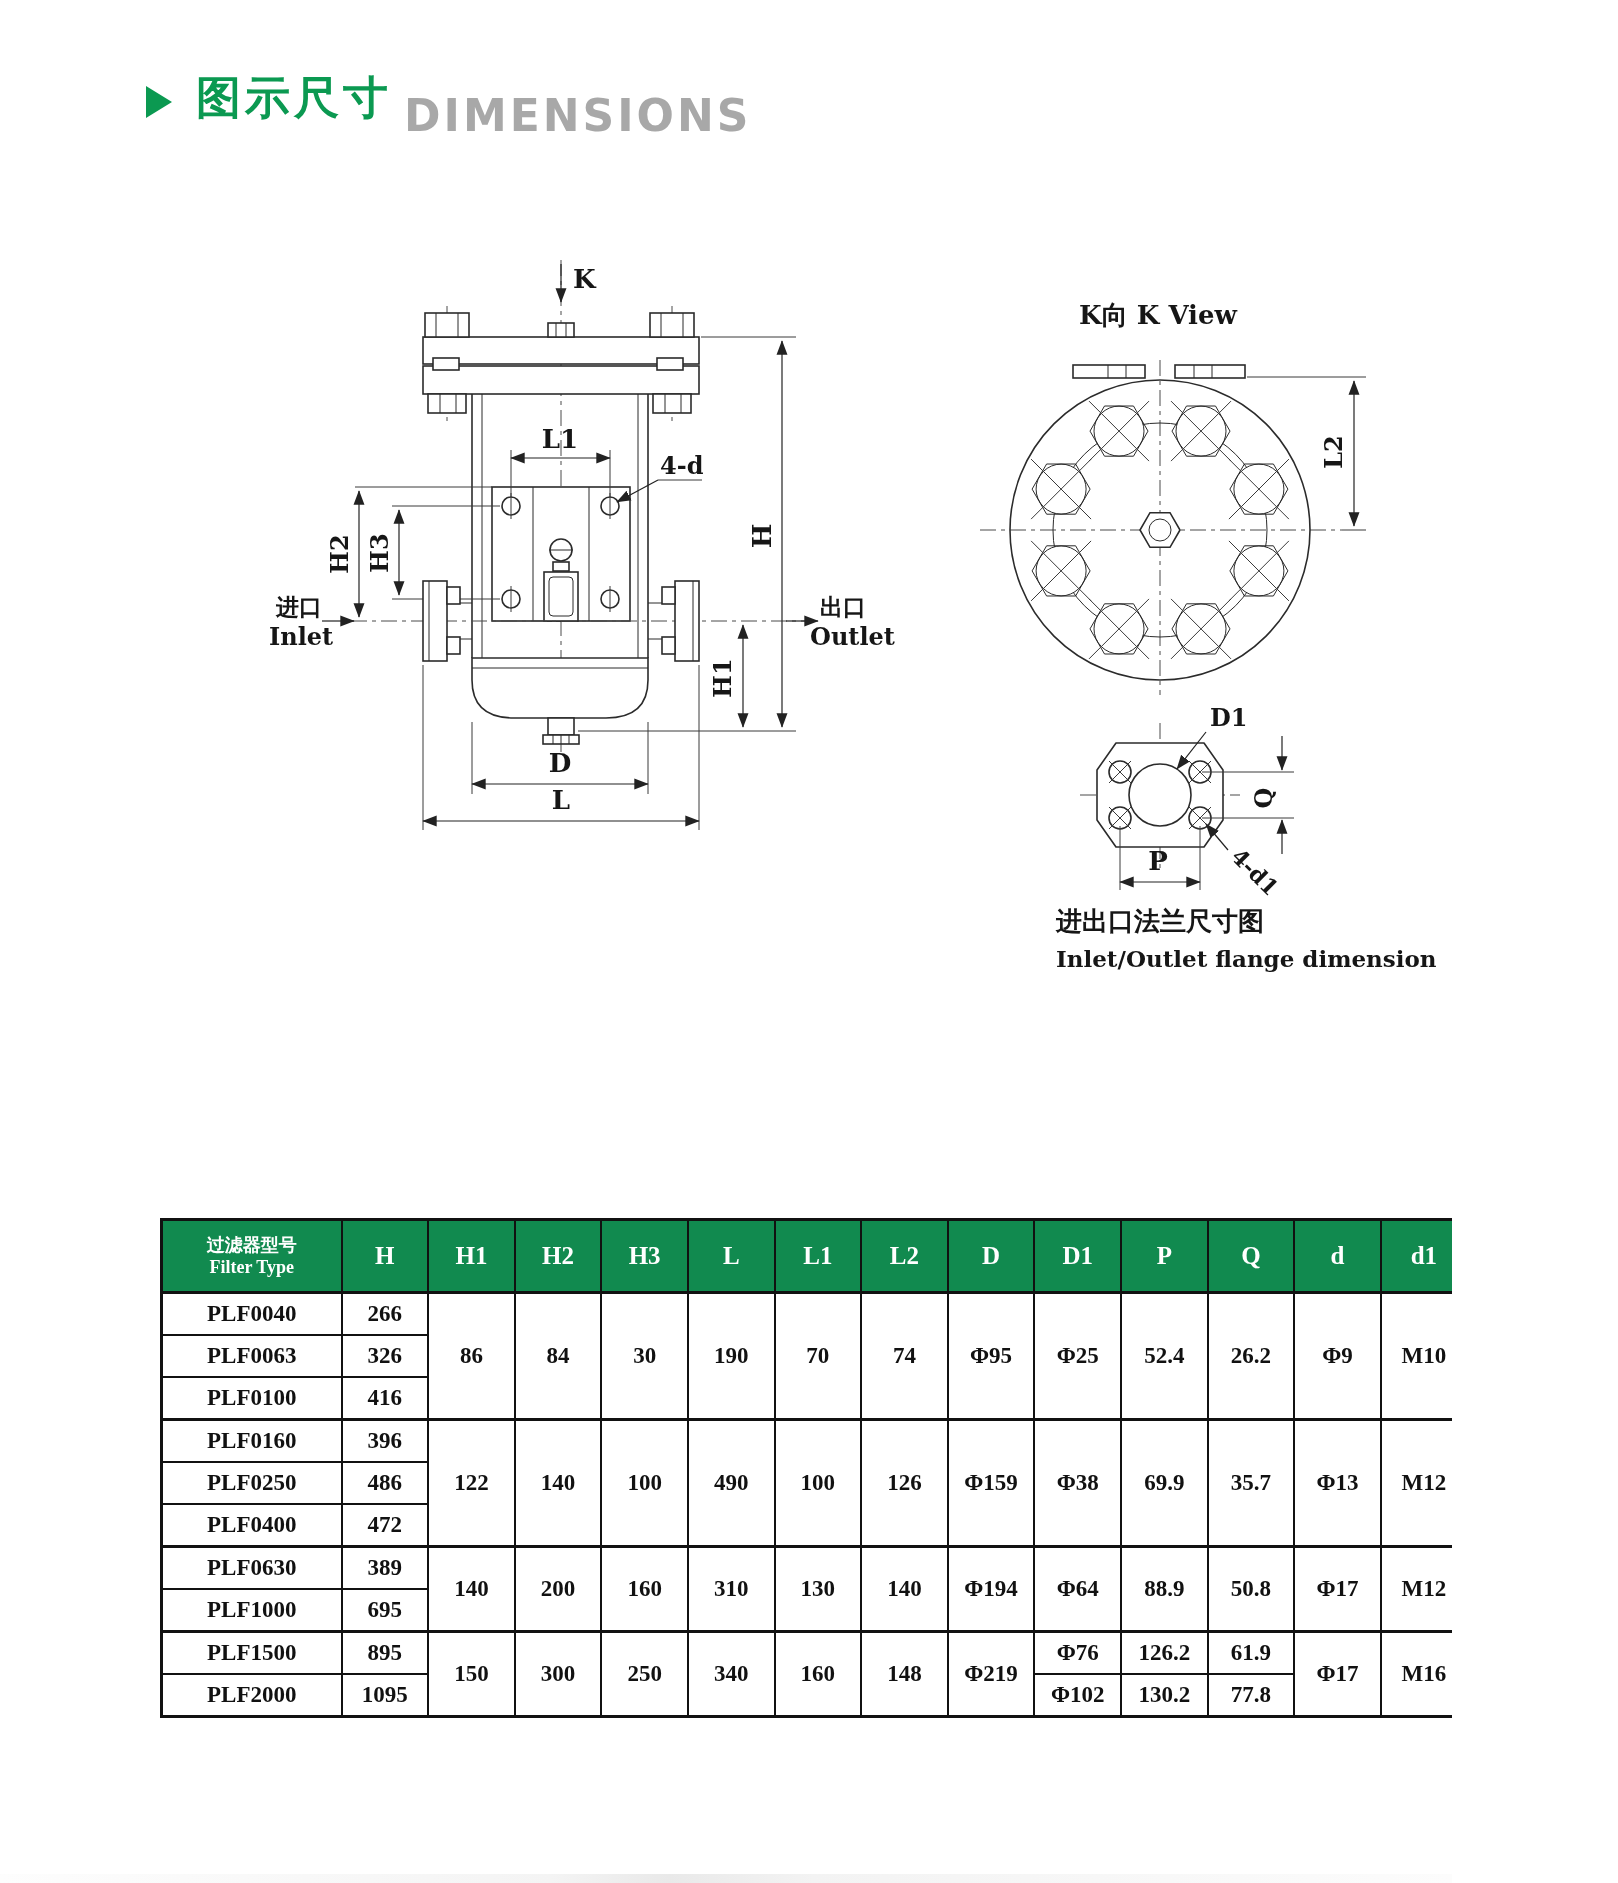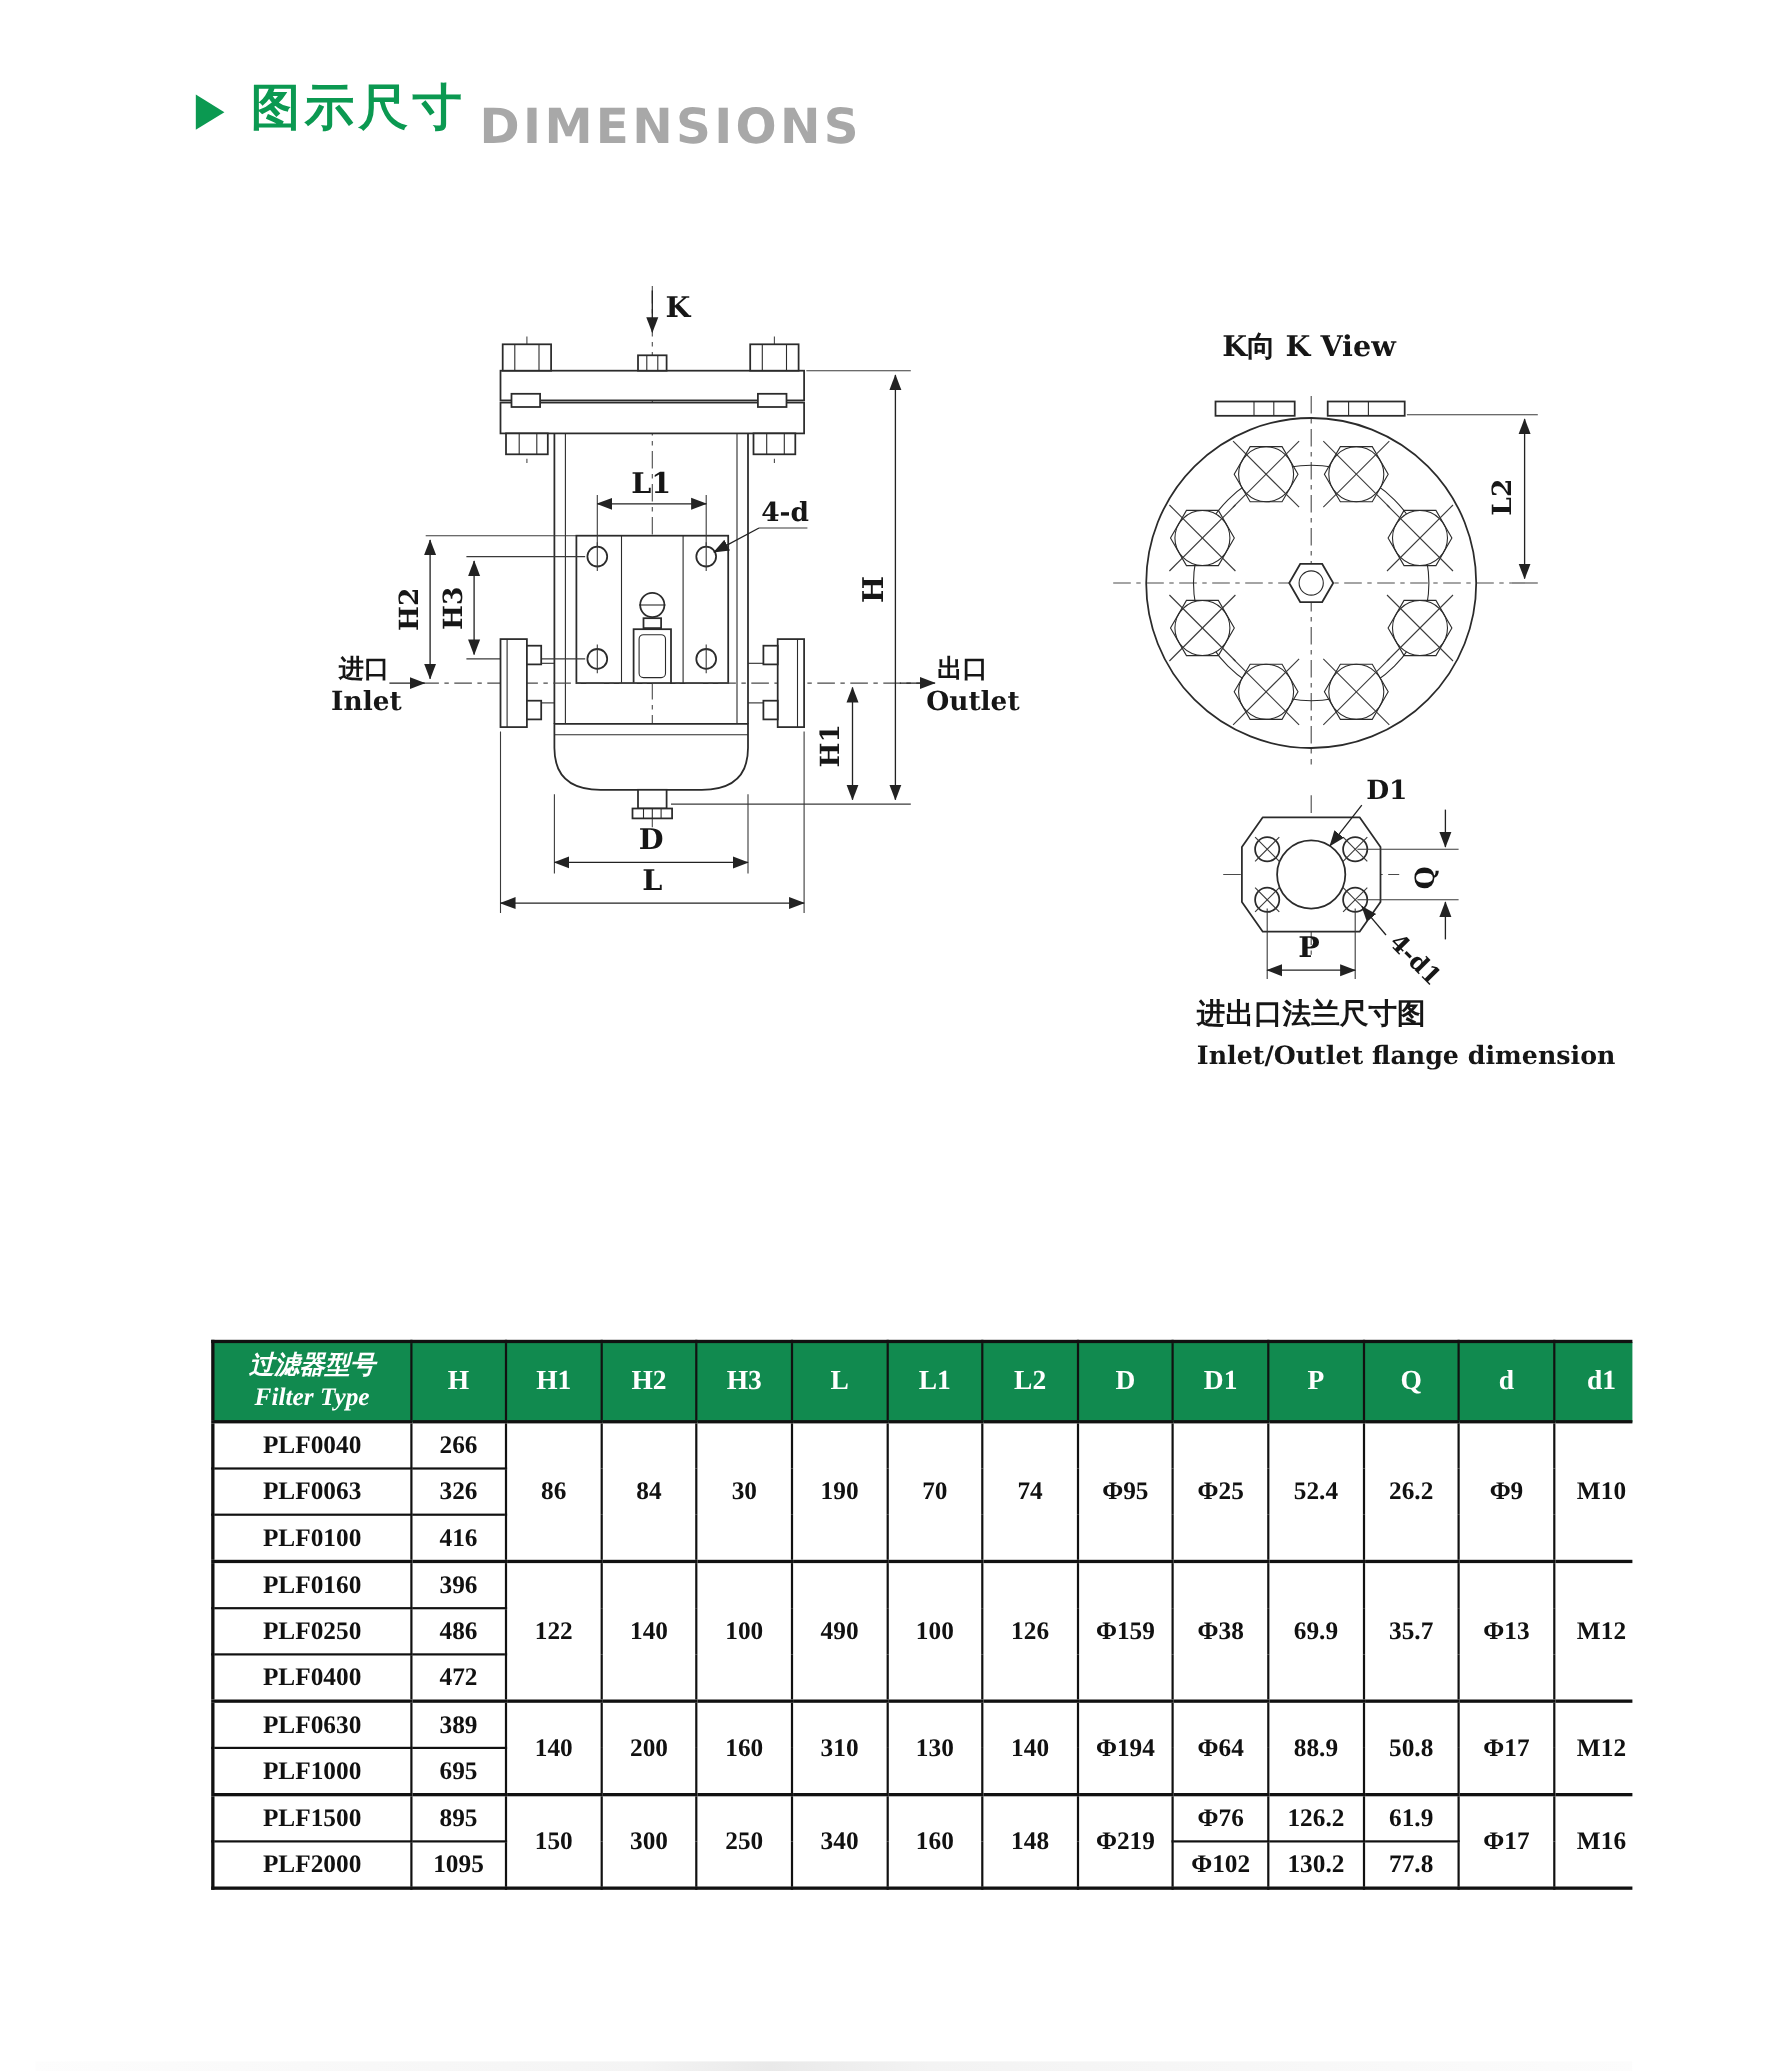--- a/index.html
+++ b/index.html
@@ -2,21 +2,21 @@
 <html style="--green: #118a4f; --title-green: #0b9951; --subtitle-gray: #a8a8a8;"><head>
 <meta charset="utf-8">
 <style>
   :root{
     --green:#118a4f;
     --title-green:#0b9951;
     --subtitle-gray:#a8a8a8;
   }
   html,body{margin:0;padding:0;background:#fff;}
   .page{position:relative;width:1452px;height:1883px;background:#fff;overflow:hidden;
-        font-family:"Liberation Serif","DejaVu Serif",serif;margin-left:32px;}
+        font-family:"Liberation Serif","DejaVu Serif",serif;}
   
   .sec-arrow{position:absolute;left:146px;top:86px;width:0;height:0;
     border-left:26px solid var(--title-green);border-top:16px solid transparent;border-bottom:16px solid transparent;}
   .sec-title-zh{position:absolute;left:196px;top:68px;font-family:"DejaVu Sans","Liberation Sans",sans-serif;
     font-size:45px;font-weight:bold;color:var(--title-green);letter-spacing:4px;}
   .sec-title-en{position:absolute;left:404px;top:90px;font-family:"DejaVu Sans","Liberation Sans",sans-serif;
     font-size:44px;font-weight:bold;color:var(--subtitle-gray);letter-spacing:3px;}
   
   .drawing{position:absolute;left:170px;top:220px;}
   .drawing .obj{fill:#fff;stroke:#2b2b2b;stroke-width:1.6;}
@@ -25,21 +25,21 @@
   .drawing .thin{fill:none;stroke:#3a3a3a;stroke-width:1;}
   .drawing .dim{fill:none;stroke:#222;stroke-width:1.2;}
   .drawing .cl{fill:none;stroke:#4a4a4a;stroke-width:1;stroke-dasharray:16 5 4 5;}
   .drawing text{fill:#161616;font-family:"DejaVu Serif","Liberation Serif",serif;font-weight:bold;}
   .t24{font-size:24px;} .t23{font-size:23px;} .t26{font-size:26px;} .t22{font-size:22px;}
   
   .dims-table{position:absolute;left:160px;top:1218px;border-collapse:collapse;table-layout:fixed;
     width:1306px;border:3px solid #111;}
   .dims-table th,.dims-table td{border:2px solid #111;text-align:center;vertical-align:middle;padding:0;}
   .dims-table th{background:var(--green);color:#fff;height:70px;font-size:25px;font-weight:bold;border-bottom-width:3px;}
-  .dims-table th.model-h{font-size:23px;line-height:1.25;font-style:italic;}
+  .dims-table th.model-h{font-size:18px;line-height:1.25;}
   .dims-table td{height:40px;font-size:23px;font-weight:bold;color:#111;background:#fff;}
   .dims-table tr.gstart td{border-top-width:3px;}
   .footer-strip{position:absolute;left:0;right:0;bottom:0;height:9px;
     background:linear-gradient(to right,#fdfdfd,#f4f4f4 38%,#e9e9e9 46%,#f3f3f3 56%,#fcfcfc);}
 </style>
 </head>
 <body>
 
 <div class="page">
 

